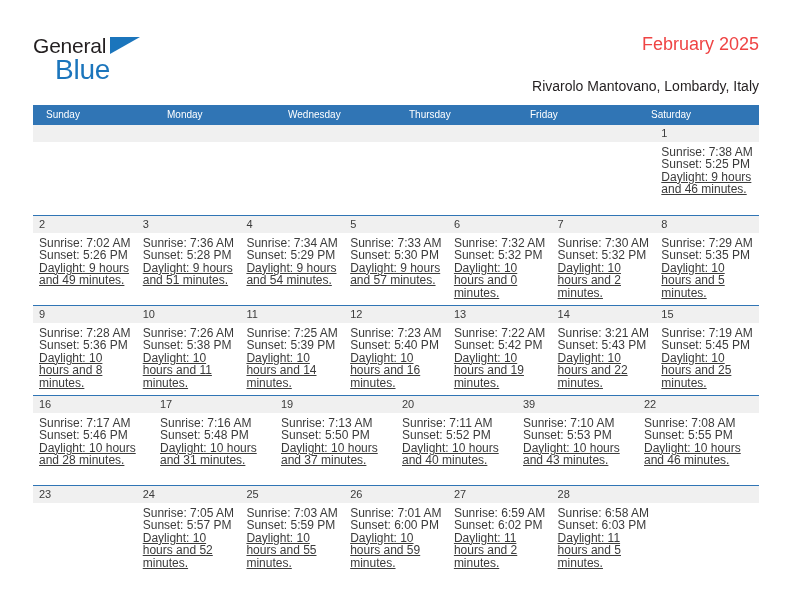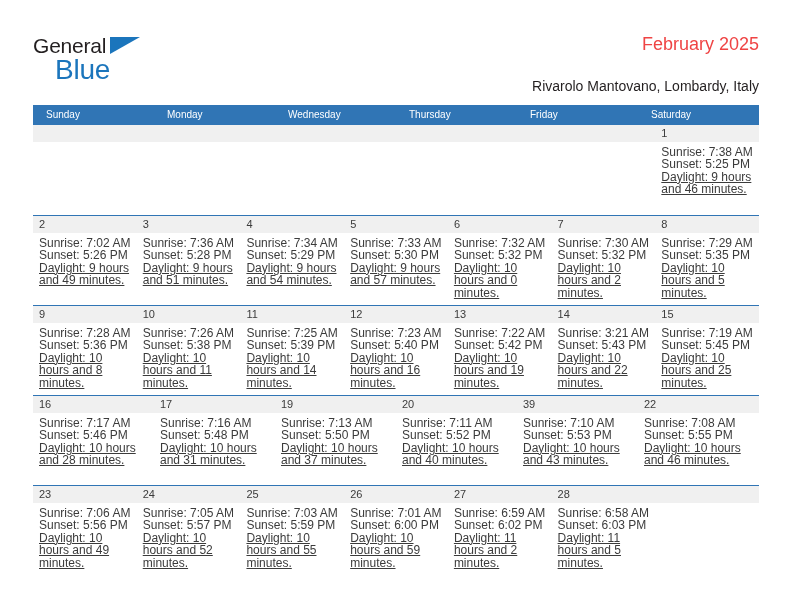--- a/index.html
+++ b/index.html
@@ -415,25 +415,20 @@
               <div>Sunset: 5:55 PM</div>
               <div class="daylight">Daylight: 10 hours and 46 minutes.</div>
             </div>
           </div>
         </div>
         <div class="week">
           <div class="cell">
             <div class="datebar">
               <span class="daynum">23</span>
             </div>
-            <div class="info">
-              <div>Sunrise: 7:06 AM</div>
-              <div>Sunset: 5:56 PM</div>
-              <div class="daylight">Daylight: 10 hours and 49 minutes.</div>
-            </div>
           </div>
           <div class="cell">
             <div class="datebar">
               <span class="daynum">24</span>
             </div>
             <div class="info">
               <div>Sunrise: 7:05 AM</div>
               <div>Sunset: 5:57 PM</div>
               <div class="daylight">Daylight: 10 hours and 52 minutes.</div>
             </div>

